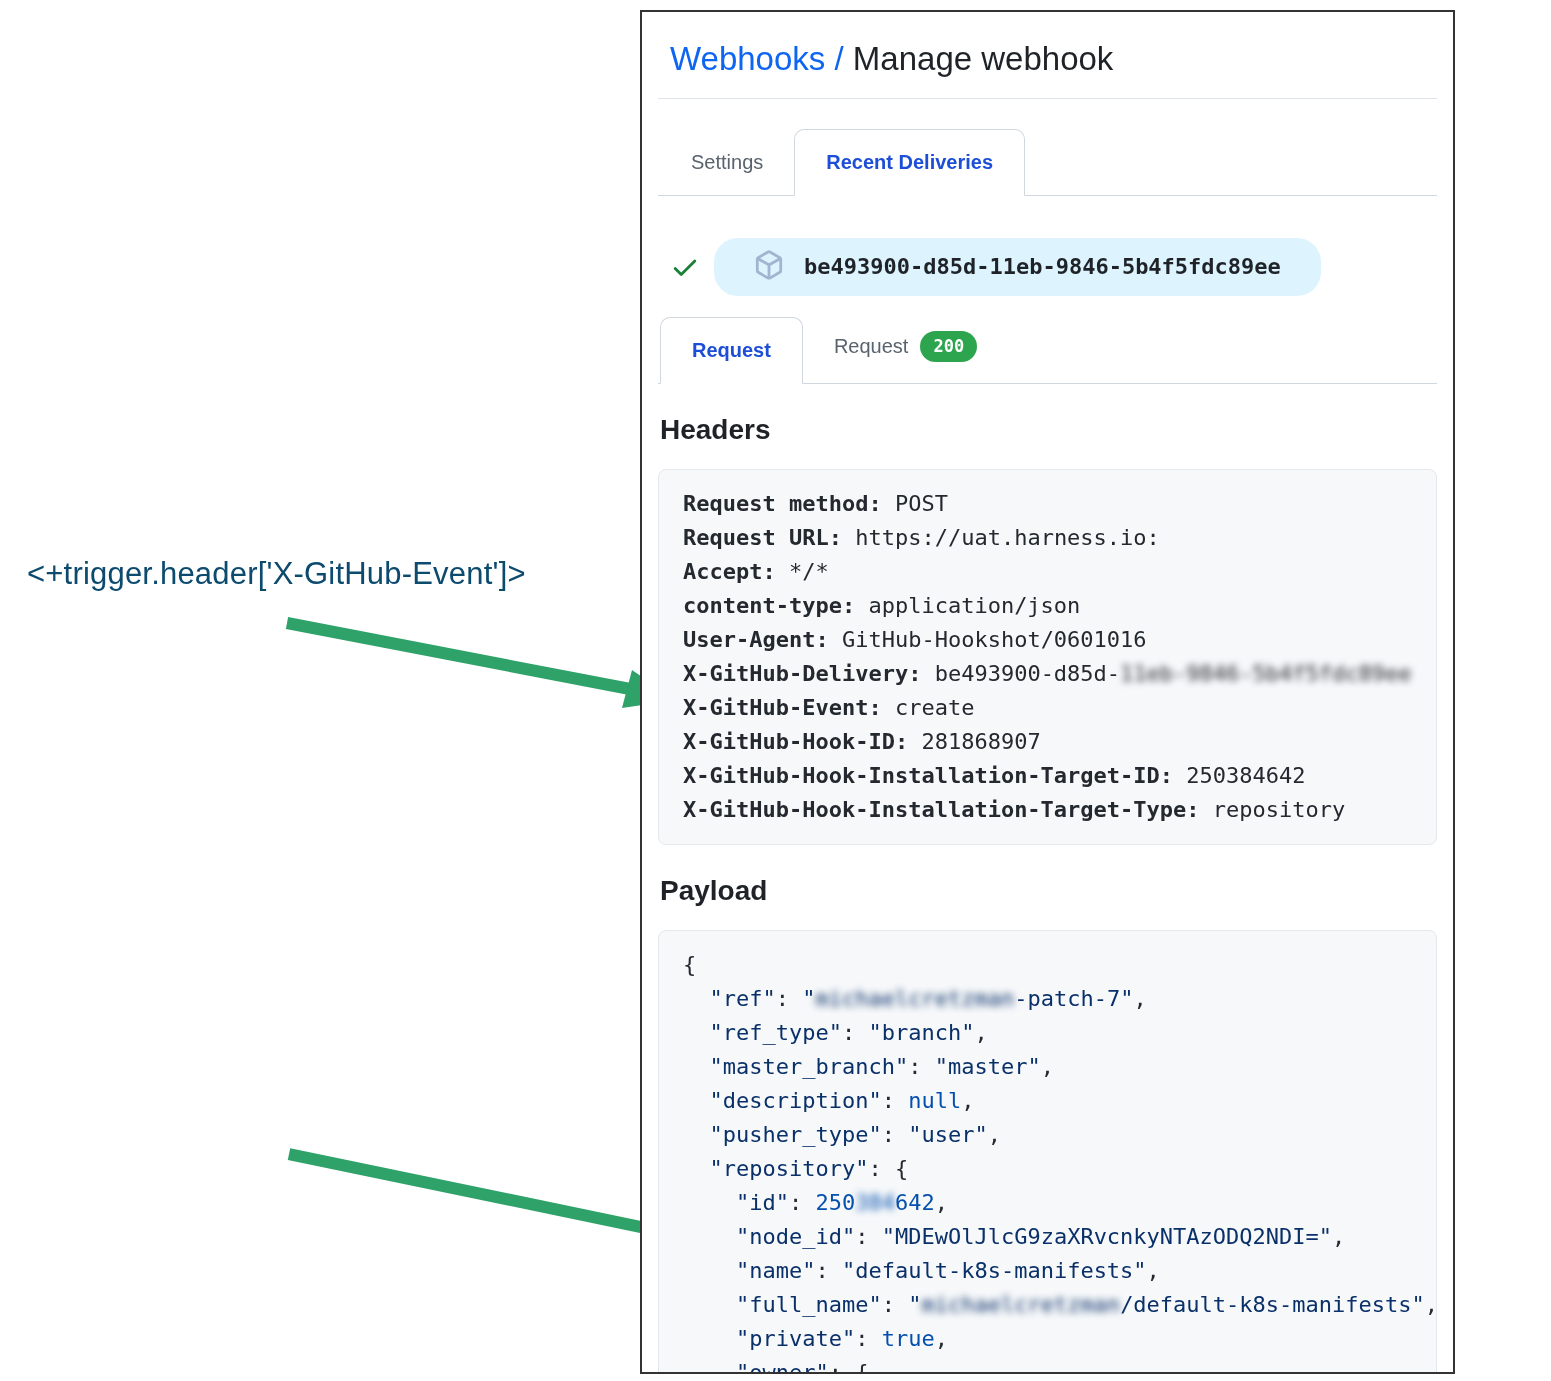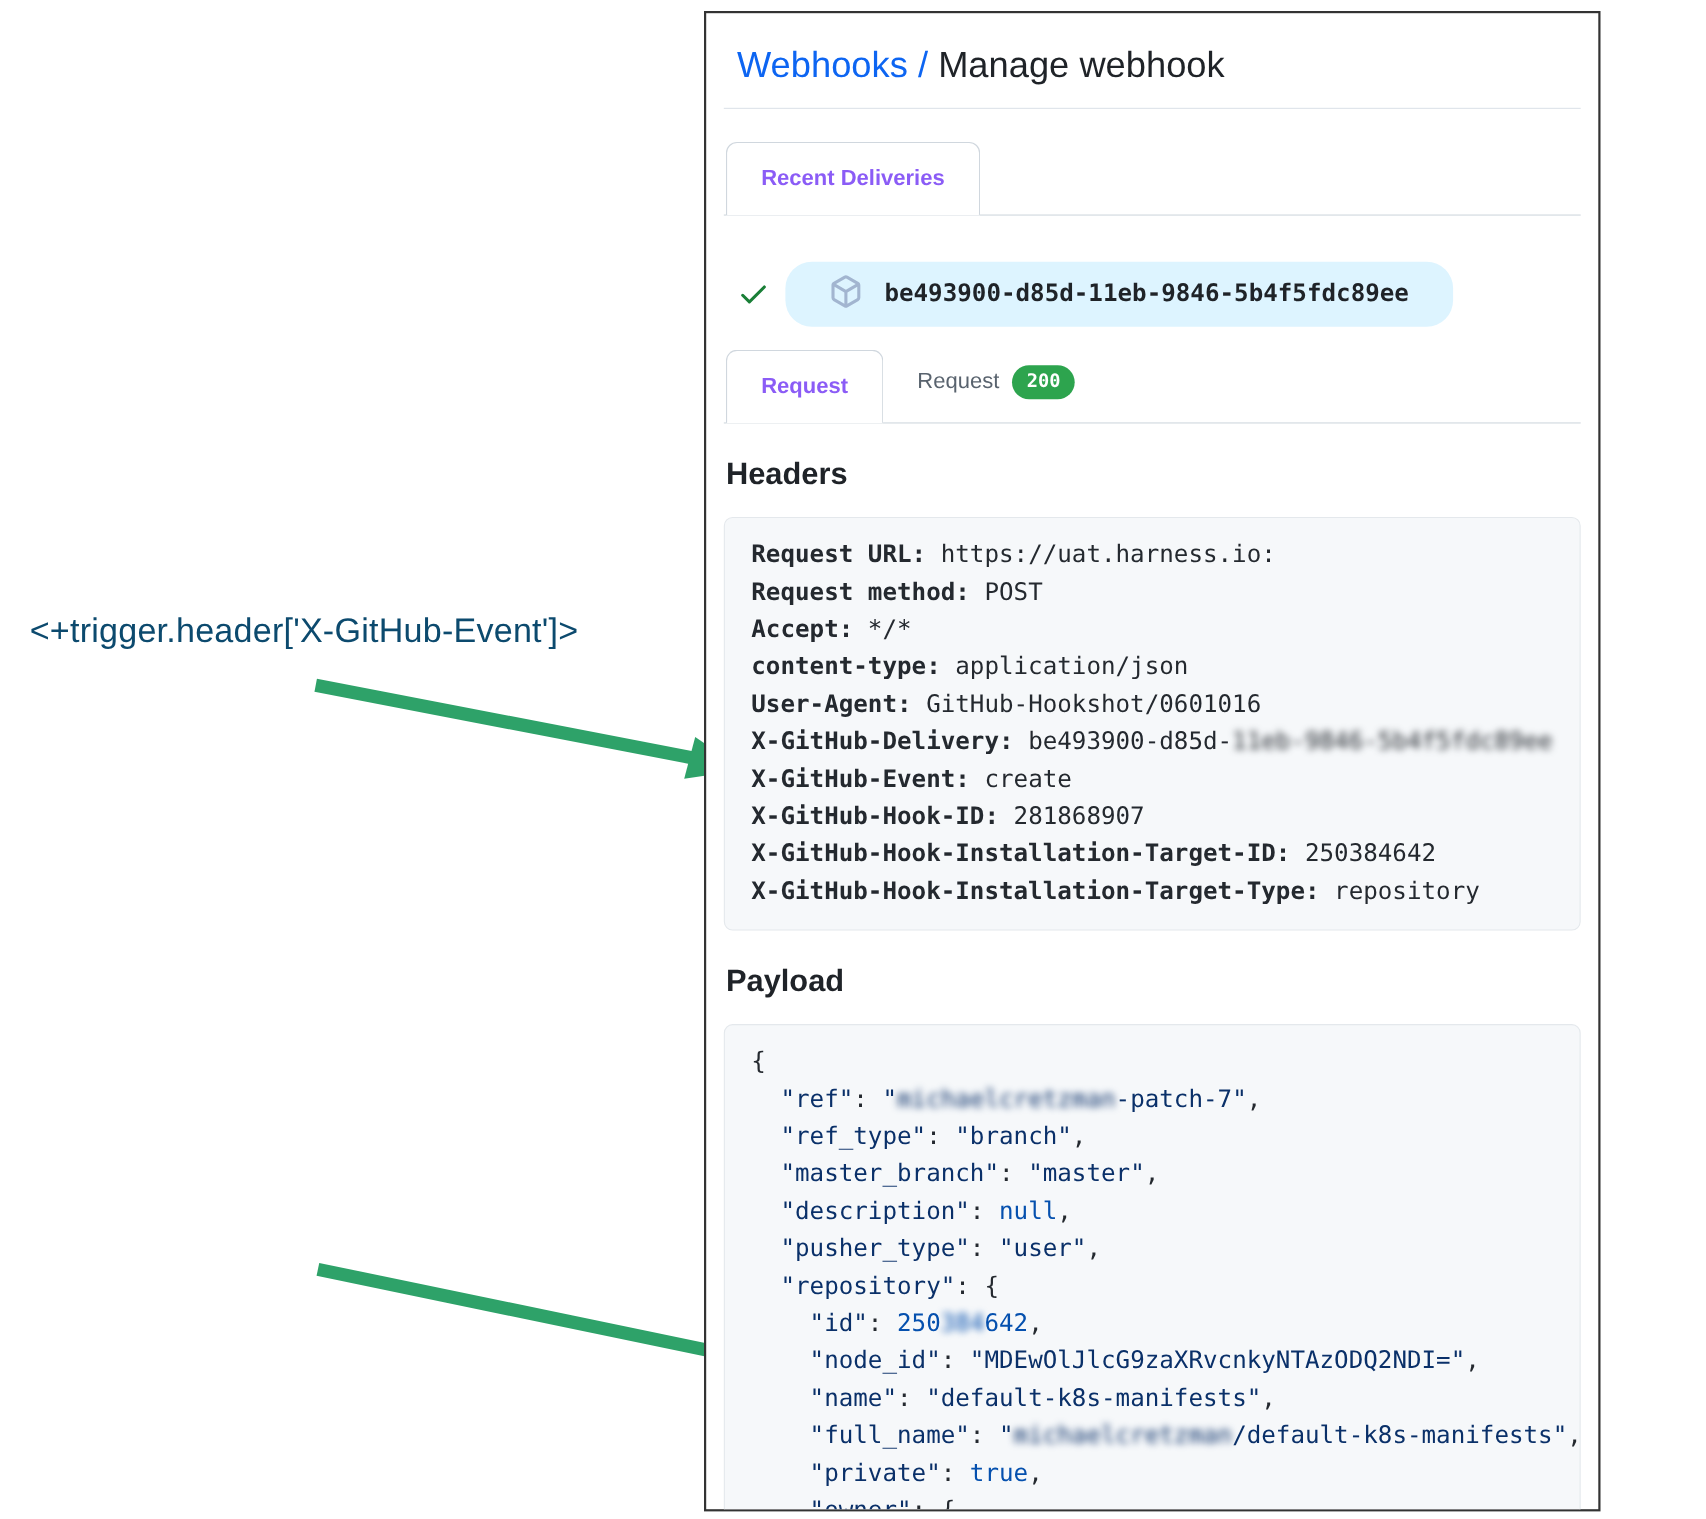--- a/index.html
+++ b/index.html
@@ -19,21 +19,21 @@
 
   .breadcrumb { margin:28px 12px 0 12px; font-size:33px; font-weight:400; color:#1f2328; }
   .breadcrumb .crumb-link { color:var(--link-blue); text-decoration:none; cursor:pointer; }
   .breadcrumb .crumb-sep { color:var(--link-blue); }
   .panel-divider { border:none; border-top:1px solid #dde3e9; margin:20px 0 0 0; }
 
   
   .tabnav { display:flex; align-items:flex-end; border-bottom:1.5px solid #d0d7de; margin-top:30px; padding-left:2px; }
   .tabnav-2 { margin-top:14px; }
   .tab { font-size:20px; color:#59636e; padding:21px 31px; cursor:pointer; display:flex; align-items:center; gap:12px; }
-  .tab.active { background:#fff; color:#8b5cf6; font-weight:600;
+  .tab.active { background:#fff; color:#1d4ed8; font-weight:600;
                 border:1.5px solid #d0d7de; border-bottom:1.5px solid #fff;
                 border-radius:10px 10px 0 0; margin-bottom:-1.5px; }
   .count-badge { display:inline-block; background:var(--badge-green); color:#fff;
                  font-family:"DejaVu Sans Mono", monospace; font-size:17px; font-weight:700;
                  padding:4px 13px; border-radius:16px; line-height:23px; }
 
   
   .delivery-row { display:flex; align-items:center; gap:14px; margin:42px 0 0 12px; }
   .check-icon svg { display:block; }
   .delivery-pill { display:flex; align-items:center; gap:20px; background:#ddf4ff;
@@ -71,20 +71,21 @@
     </g>
   </svg>
 
   <div class="panel">
 
     <h1 class="breadcrumb"><span class="crumb-link">Webhooks</span><span class="crumb-sep"> </span><span class="crumb-sep">/</span> <span>Manage webhook</span></h1>
 
     <hr class="panel-divider">
 
     <div class="tabnav">
+      <div class="tab">Settings</div>
       <div class="tab active">Recent Deliveries</div>
     </div>
 
     <div class="delivery-row">
       <span class="check-icon">
         <svg width="30" height="30" viewBox="0 0 16 16">
             <path fill="var(--check-green)" d="M13.78 4.22a.75.75 0 0 1 0 1.06l-7.25 7.25a.75.75 0 0 1-1.06 0L2.22 9.28a.751.751 0 0 1 .018-1.042.751.751 0 0 1 1.042-.018L6 10.94l6.72-6.72a.75.75 0 0 1 1.06 0Z"></path>
           </svg>
       </span>
       <div class="delivery-pill">
@@ -100,22 +101,22 @@
     <div class="tabnav tabnav-2">
       <div class="tab active">Request</div>
       <div class="tab">
         <span>Request</span>
         <span class="count-badge">200</span>
       </div>
     </div>
 
     <div class="section-title">Headers</div>
     <div class="codebox" id="headers-lines">
+        <div class="code-line"><span class="sg-hl">Request method:</span><span class="sg-hv"> POST</span></div>
         <div class="code-line"><span class="sg-hl">Request URL:</span><span class="sg-hv"> https://uat.harness.io:</span></div>
-        <div class="code-line"><span class="sg-hl">Request method:</span><span class="sg-hv"> POST</span></div>
         <div class="code-line"><span class="sg-hl">Accept:</span><span class="sg-hv"> */*</span></div>
         <div class="code-line"><span class="sg-hl">content-type:</span><span class="sg-hv"> application/json</span></div>
         <div class="code-line"><span class="sg-hl">User-Agent:</span><span class="sg-hv"> GitHub-Hookshot/0601016</span></div>
         <div class="code-line"><span class="sg-hl">X-GitHub-Delivery:</span><span class="sg-hv"> be493900-d85d-</span><span class="sg-hv red">11eb-9846-5b4f5fdc89ee</span></div>
         <div class="code-line"><span class="sg-hl">X-GitHub-Event:</span><span class="sg-hv"> create</span></div>
         <div class="code-line"><span class="sg-hl">X-GitHub-Hook-ID:</span><span class="sg-hv"> 281868907</span></div>
         <div class="code-line"><span class="sg-hl">X-GitHub-Hook-Installation-Target-ID:</span><span class="sg-hv"> 250384642</span></div>
         <div class="code-line"><span class="sg-hl">X-GitHub-Hook-Installation-Target-Type:</span><span class="sg-hv"> repository</span></div>
       </div>
 

